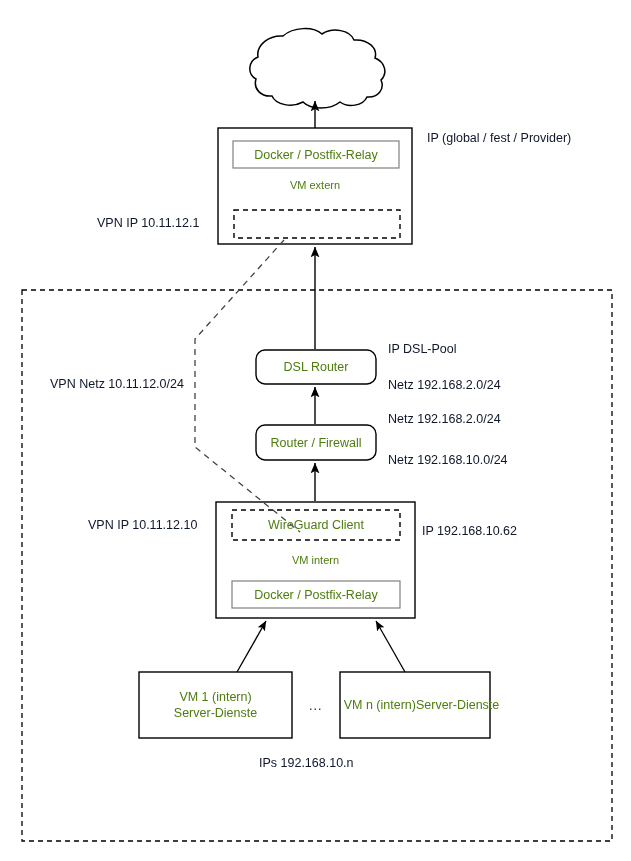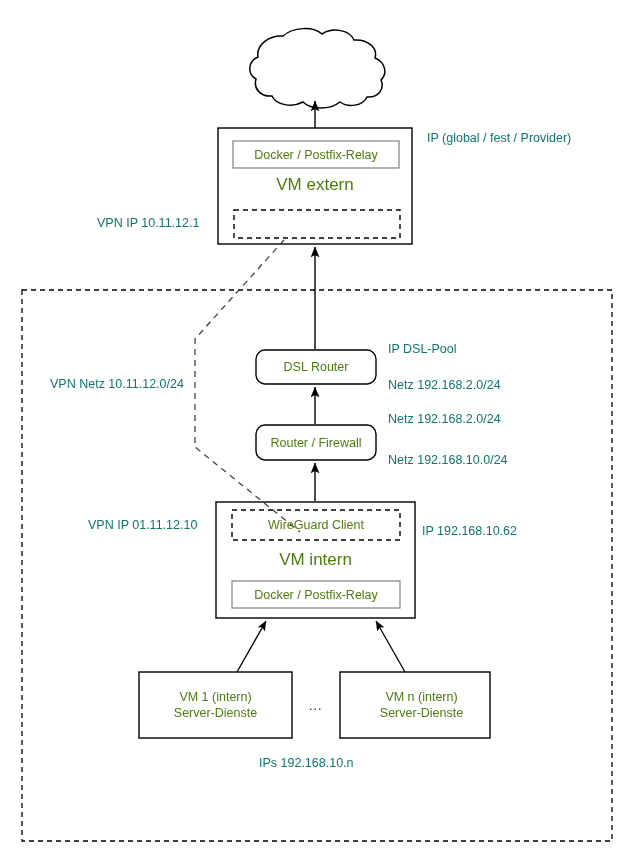--- a/index.html
+++ b/index.html
@@ -23,35 +23,35 @@
     left: 0;
     top: 0;
     width: 631px;
     height: 861px;
     pointer-events: none;
   }
   .lbl {
     position: absolute;
     font-size: 12.5px;
     line-height: 15px;
-    color: #0f766e;
+    color: #0f172a;
     white-space: nowrap;
   }
   .box-label {
     position: absolute;
     display: flex;
     align-items: center;
     justify-content: center;
     text-align: center;
     font-size: 12.5px;
     line-height: 16px;
     color: #4d7c0f;
   }
   .big-label {
-    font-size: 17px;
+    font-size: 11px;
   }
   .ellipsis {
     position: absolute;
     font-size: 12.5px;
     color: #1a1a1a;
     letter-spacing: 1px;
   }
 </style>
 </head>
 <body>
@@ -124,27 +124,27 @@
 
   <div class="box-label" style="left:256px; top:425px; width:120px; height:35px;">Router / Firewall</div>
   <div class="lbl" style="left:388px; top:412px;">Netz 192.168.2.0/24</div>
   <div class="lbl" style="left:388px; top:453px;">Netz 192.168.10.0/24</div>
 
   <div class="lbl" style="left:50px; top:377px;">VPN Netz 10.11.12.0/24</div>
 
   <div class="box-label" style="left:232px; top:510px; width:168px; height:30px;">WireGuard Client</div>
   <div class="box-label big-label" style="left:216px; top:549px; width:199px; height:22px;">VM intern</div>
   <div class="box-label" style="left:232px; top:581px; width:168px; height:27px;">Docker / Postfix-Relay</div>
-  <div class="lbl" style="left:88px; top:518px;">VPN IP 01.11.12.10</div>
+  <div class="lbl" style="left:88px; top:518px;">VPN IP 10.11.12.10</div>
   <div class="lbl" style="left:422px; top:504px;margin-top:20px;">IP 192.168.10.62</div>
 
   <div class="box-label" style="left:139px; top:672px; width:153px; height:66px; flex-direction:column;">
     <span>VM 1 (intern)</span>
     <span>Server-Dienste</span>
   </div>
-  <div class="box-label" style="left:340px; top:672px; width:163px; height:66px; flex-direction:column;">
+  <div class="box-label" style="left:340px; top:672px; width:163px; height:66px; flex-direction:row;">
     <span>VM n (intern)</span>
     <span>Server-Dienste</span>
   </div>
   <div class="ellipsis" style="left:309px; top:699px;">...</div>
   <div class="lbl" style="left:259px; top:756px;">IPs 192.168.10.n</div>
 
 </div>
 
 </body></html>

